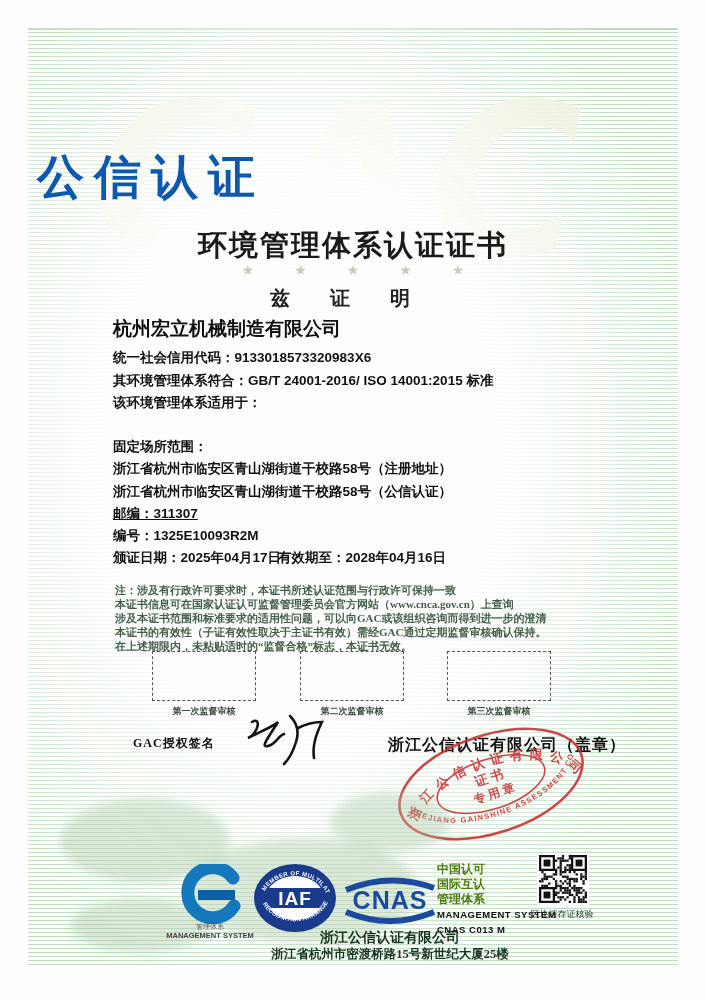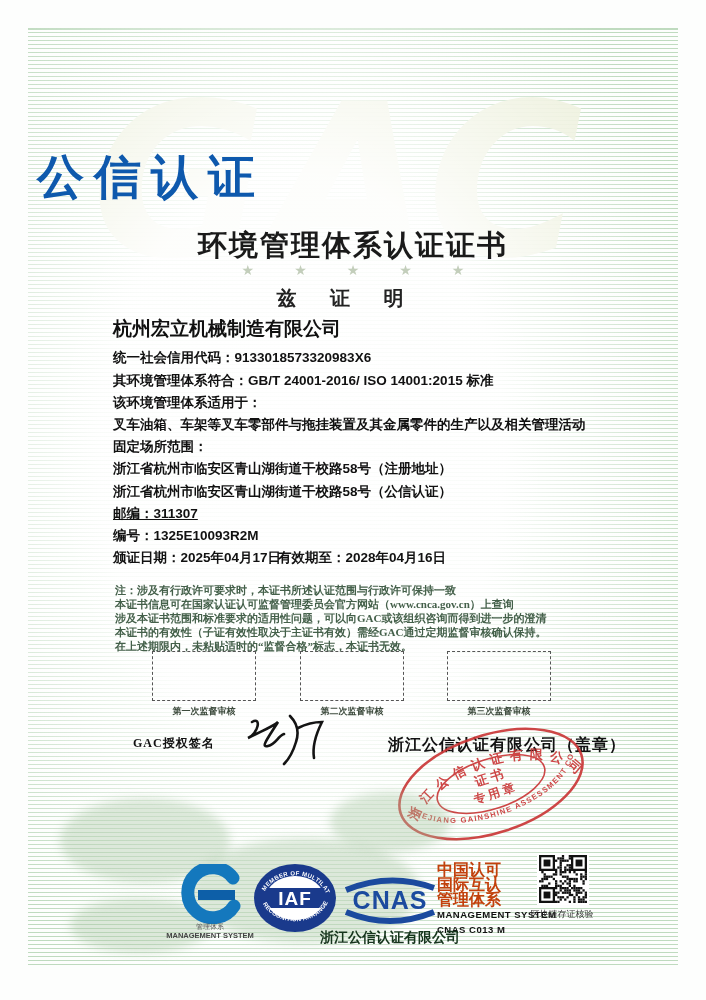--- a/index.html
+++ b/index.html
@@ -22,21 +22,21 @@
     font-family:"DejaVu Sans",sans-serif;}
   
   .title{position:absolute;left:0;top:146px;width:706px;text-align:left;
     font-size:47px;font-weight:bold;letter-spacing:10px;color:#0e59ad;padding-left:37px;}
   .subtitle{position:absolute;left:0;top:226px;width:706px;text-align:center;
     font-size:29px;font-weight:bold;letter-spacing:2px;color:#1a1a1a;}
   .stars{position:absolute;left:0;top:262px;width:706px;text-align:center;color:#c3cebb;font-size:14px;}
   .star{display:inline-block;margin:0 20px;}
   .certify{position:absolute;left:0;top:285px;width:694px;text-align:center;
     font-size:20px;font-weight:bold;letter-spacing:14px;color:#222;
-    font-family:Liberation Sans, sans-serif;}
+    font-family:Liberation Mono, monospace;}
   
   .bl{position:absolute;left:113px;color:#111;font-weight:bold;font-size:13.5px;white-space:nowrap;}
   .company{top:316px;font-size:19px;}
   .l-credit{top:349px;} .l-standard{top:372px;} .l-scope-intro{top:394px;}
   .l-scope{top:416px;} .l-site{top:438px;} .l-addr1{top:460px;} .l-addr2{top:483px;}
   .l-post{top:505px;text-decoration:underline;} .l-certno{top:527px;} .l-issue{top:549px;}
   .l-valid{position:absolute;left:278px;top:549px;color:#111;font-weight:bold;font-size:13.5px;white-space:nowrap;}
   
   .note{position:absolute;left:115px;color:#44604a;font-weight:bold;font-size:11px;
     white-space:nowrap;font-family:"Liberation Serif",serif;}
@@ -62,21 +62,21 @@
   .mb2{left:190px;top:838px;width:230px;height:105px;}
   .mb3{left:330px;top:792px;width:120px;height:60px;}
   .mb4{left:70px;top:898px;width:140px;height:55px;}
   
   .gac-logo{position:absolute;left:178px;top:864px;}
   .gac-cap-cn{position:absolute;left:150px;top:922px;width:120px;text-align:center;font-size:7px;color:#555;}
   .gac-cap-en{position:absolute;left:150px;top:931px;width:120px;text-align:center;font-size:7.5px;color:#444;font-weight:bold;}
   .iaf-logo{position:absolute;left:252px;top:862px;}
   .cnas-logo{position:absolute;left:340px;top:872px;}
   .accred{position:absolute;left:437px;top:862px;line-height:15px;}
-  .accred .cn{font-size:16px;color:#c2410c;font-weight:bold;font-family:"Liberation Serif",serif;}
+  .accred .cn{font-size:12px;color:#4d7c0f;font-weight:bold;font-family:"Liberation Serif",serif;}
   .accred .en{font-size:9.5px;color:#111;font-weight:bold;letter-spacing:.5px;}
   .qr-wrap{position:absolute;left:537px;top:853px;width:48px;height:48px;background:#fff;padding:2px;}
   .qr-cap{position:absolute;left:512px;top:908px;width:100px;text-align:center;font-size:9px;color:#333;
     font-family:"Liberation Serif",serif;}
   
   .foot{position:absolute;left:210px;width:360px;text-align:center;color:#16351d;white-space:nowrap;
     font-family:"Liberation Serif",serif;font-weight:bold;}
   .f-company{top:929px;font-size:14px;}
   .f-addr{top:946px;font-size:12.5px;}
   .f-web{top:962px;font-size:12px;letter-spacing:2px;color:#23402a;}
@@ -91,21 +91,20 @@
 
   <div class="title">公信认证</div>
   <div class="subtitle">环境管理体系认证证书</div>
   <div class="stars"><span class="star">★</span><span class="star">★</span><span class="star">★</span><span class="star">★</span><span class="star">★</span></div>
   <div class="certify">兹 证 明</div>
 
   <div class="bl company">杭州宏立机械制造有限公司</div>
   <div class="bl l-credit">统一社会信用代码：9133018573320983X6</div>
   <div class="bl l-standard">其环境管理体系符合：GB/T 24001-2016/ ISO 14001:2015 标准</div>
   <div class="bl l-scope-intro">该环境管理体系适用于：</div>
-  <div class="bl l-scope">叉车油箱、车架等叉车零部件与拖挂装置及其金属零件的生产以及相关管理活动</div>
   <div class="bl l-site">固定场所范围：</div>
   <div class="bl l-addr1">浙江省杭州市临安区青山湖街道干校路58号（注册地址）</div>
   <div class="bl l-addr2">浙江省杭州市临安区青山湖街道干校路58号（公信认证）</div>
   <div class="bl l-post">邮编：311307</div>
   <div class="bl l-certno">编号：1325E10093R2M</div>
   <div class="bl l-issue">颁证日期：2025年04月17日</div>
   <div class="l-valid">有效期至：2028年04月16日</div>
 
   <div class="note n1">注：涉及有行政许可要求时，本证书所述认证范围与行政许可保持一致</div>
   <div class="note n2">本证书信息可在国家认证认可监督管理委员会官方网站（www.cnca.gov.cn）上查询</div>
@@ -347,13 +346,14 @@
         <rect x="34.285714285714285" y="2.2857142857142856" width="11.428571428571427" height="11.428571428571427" fill="#fff"></rect>
         <rect x="36.57142857142857" y="4.571428571428571" width="6.857142857142857" height="6.857142857142857" fill="#111"></rect>
         <rect x="0" y="32" width="16" height="16" fill="#111"></rect>
         <rect x="2.2857142857142856" y="34.285714285714285" width="11.428571428571427" height="11.428571428571427" fill="#fff"></rect>
         <rect x="4.571428571428571" y="36.57142857142857" width="6.857142857142857" height="6.857142857142857" fill="#111"></rect>
       </svg>
   </div>
   <div class="qr-cap">区块链存证核验</div>
 
   <div class="foot f-company">浙江公信认证有限公司</div>
+  <div class="foot f-addr">浙江省杭州市密渡桥路15号新世纪大厦25楼</div>
 </div>
 
 </body></html>

